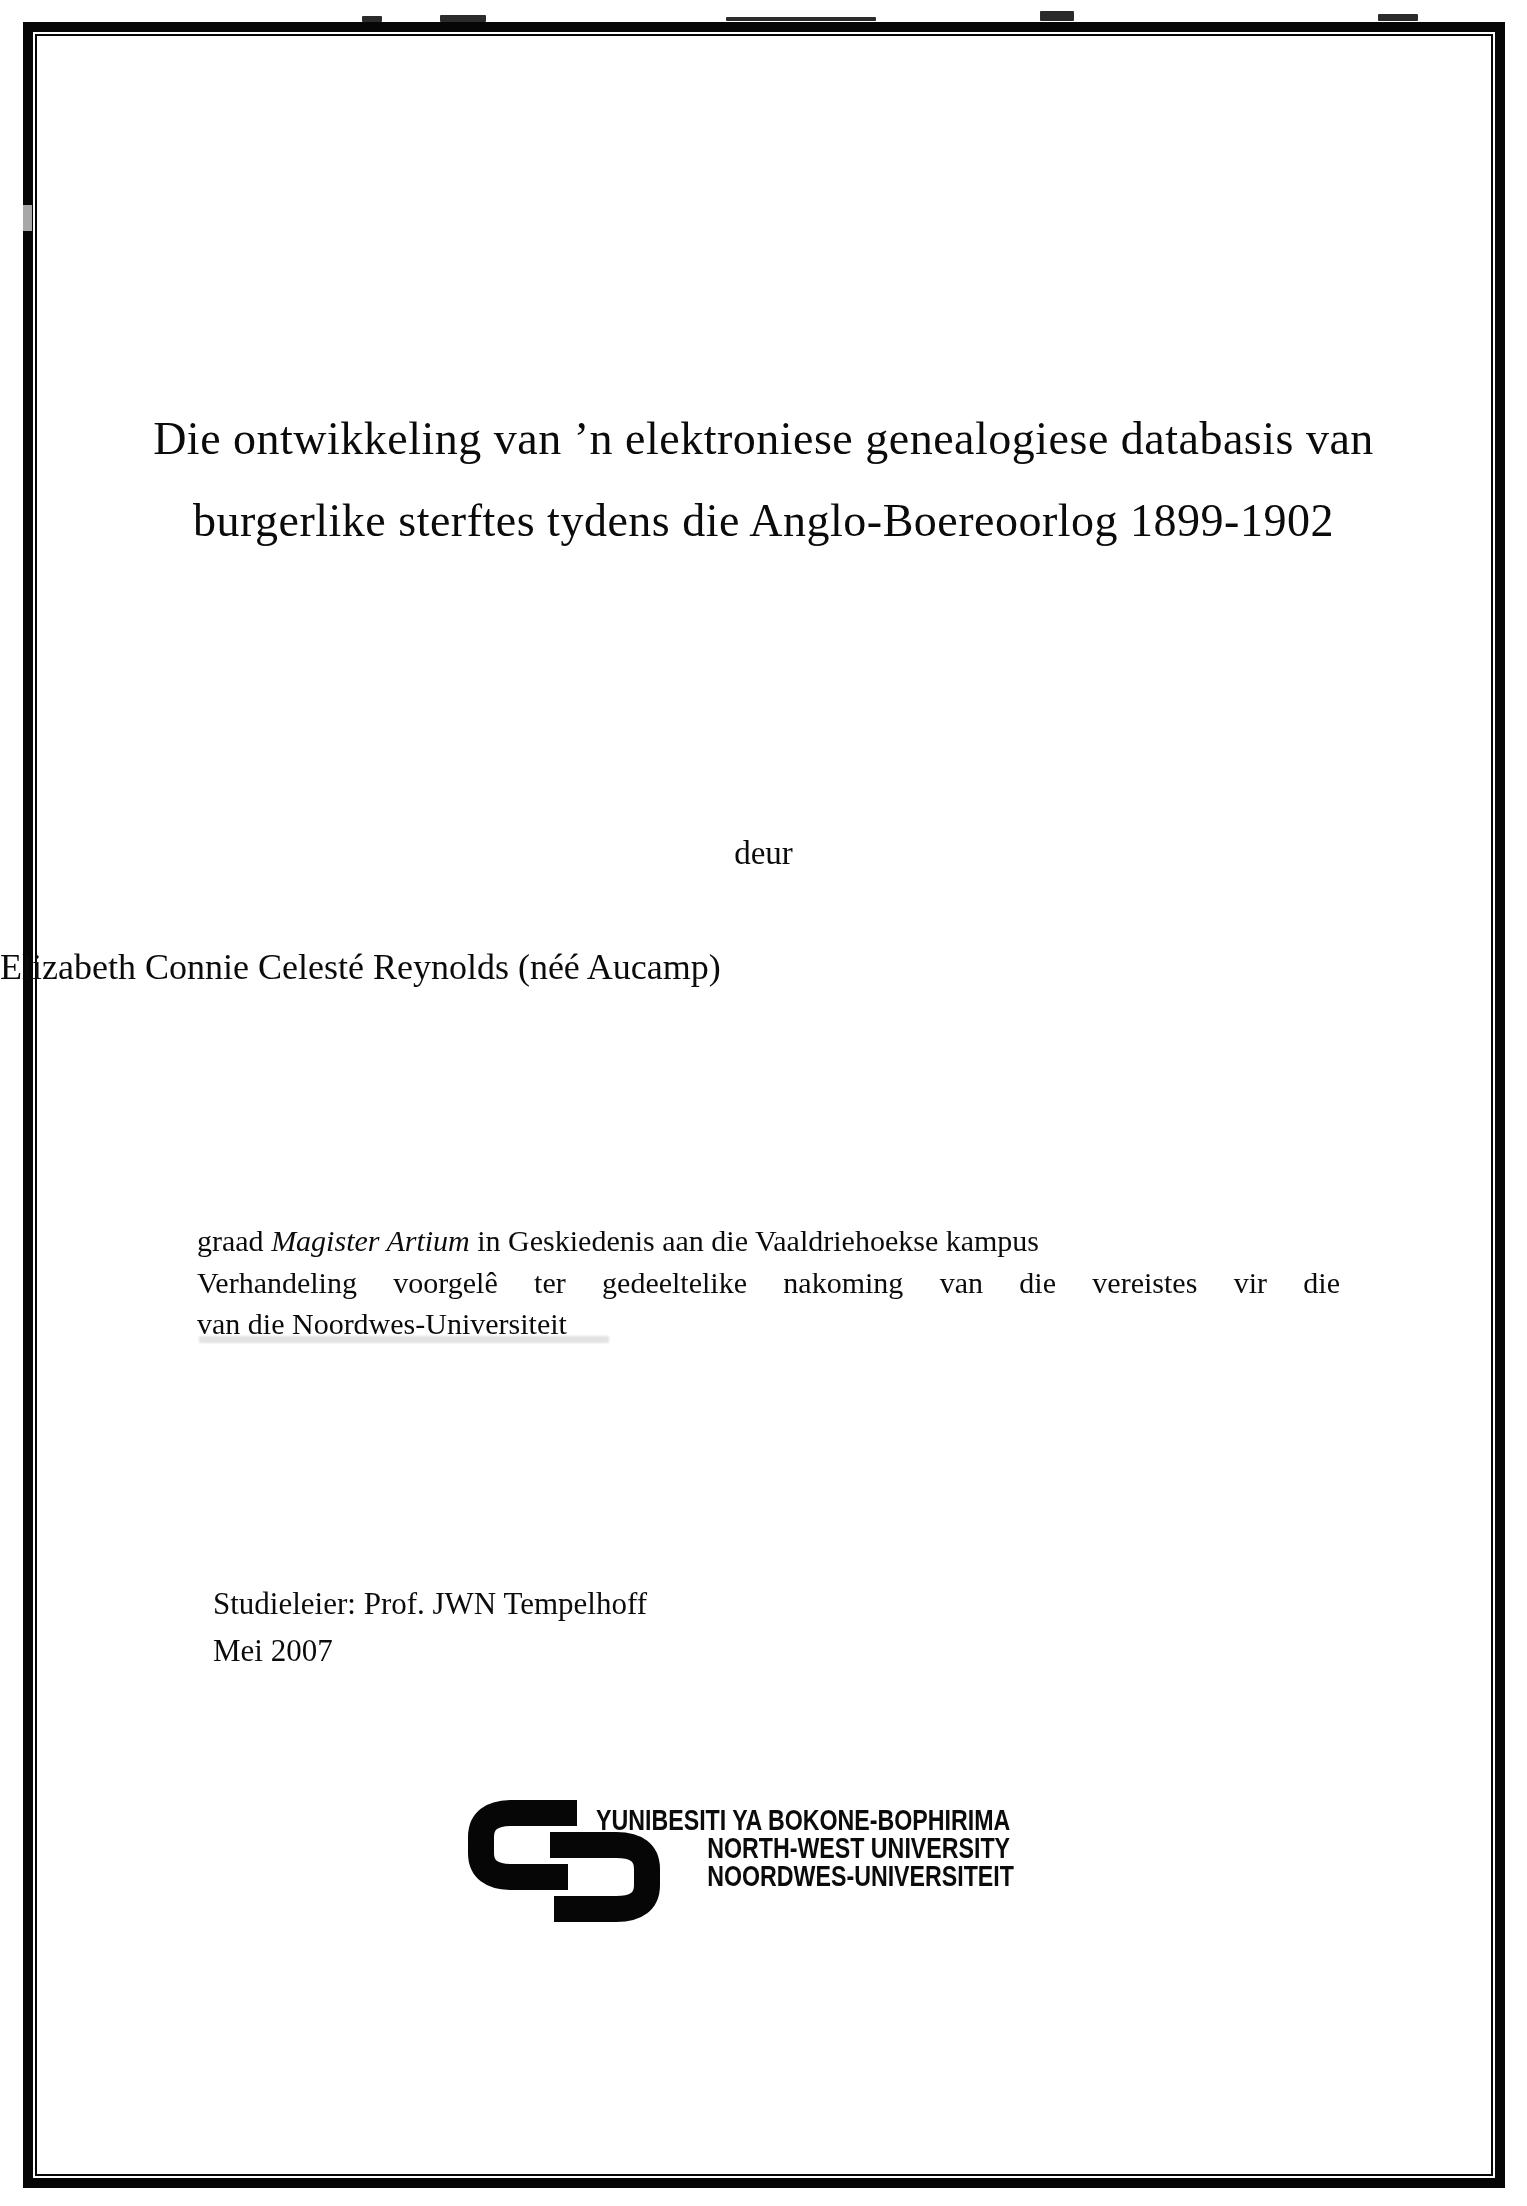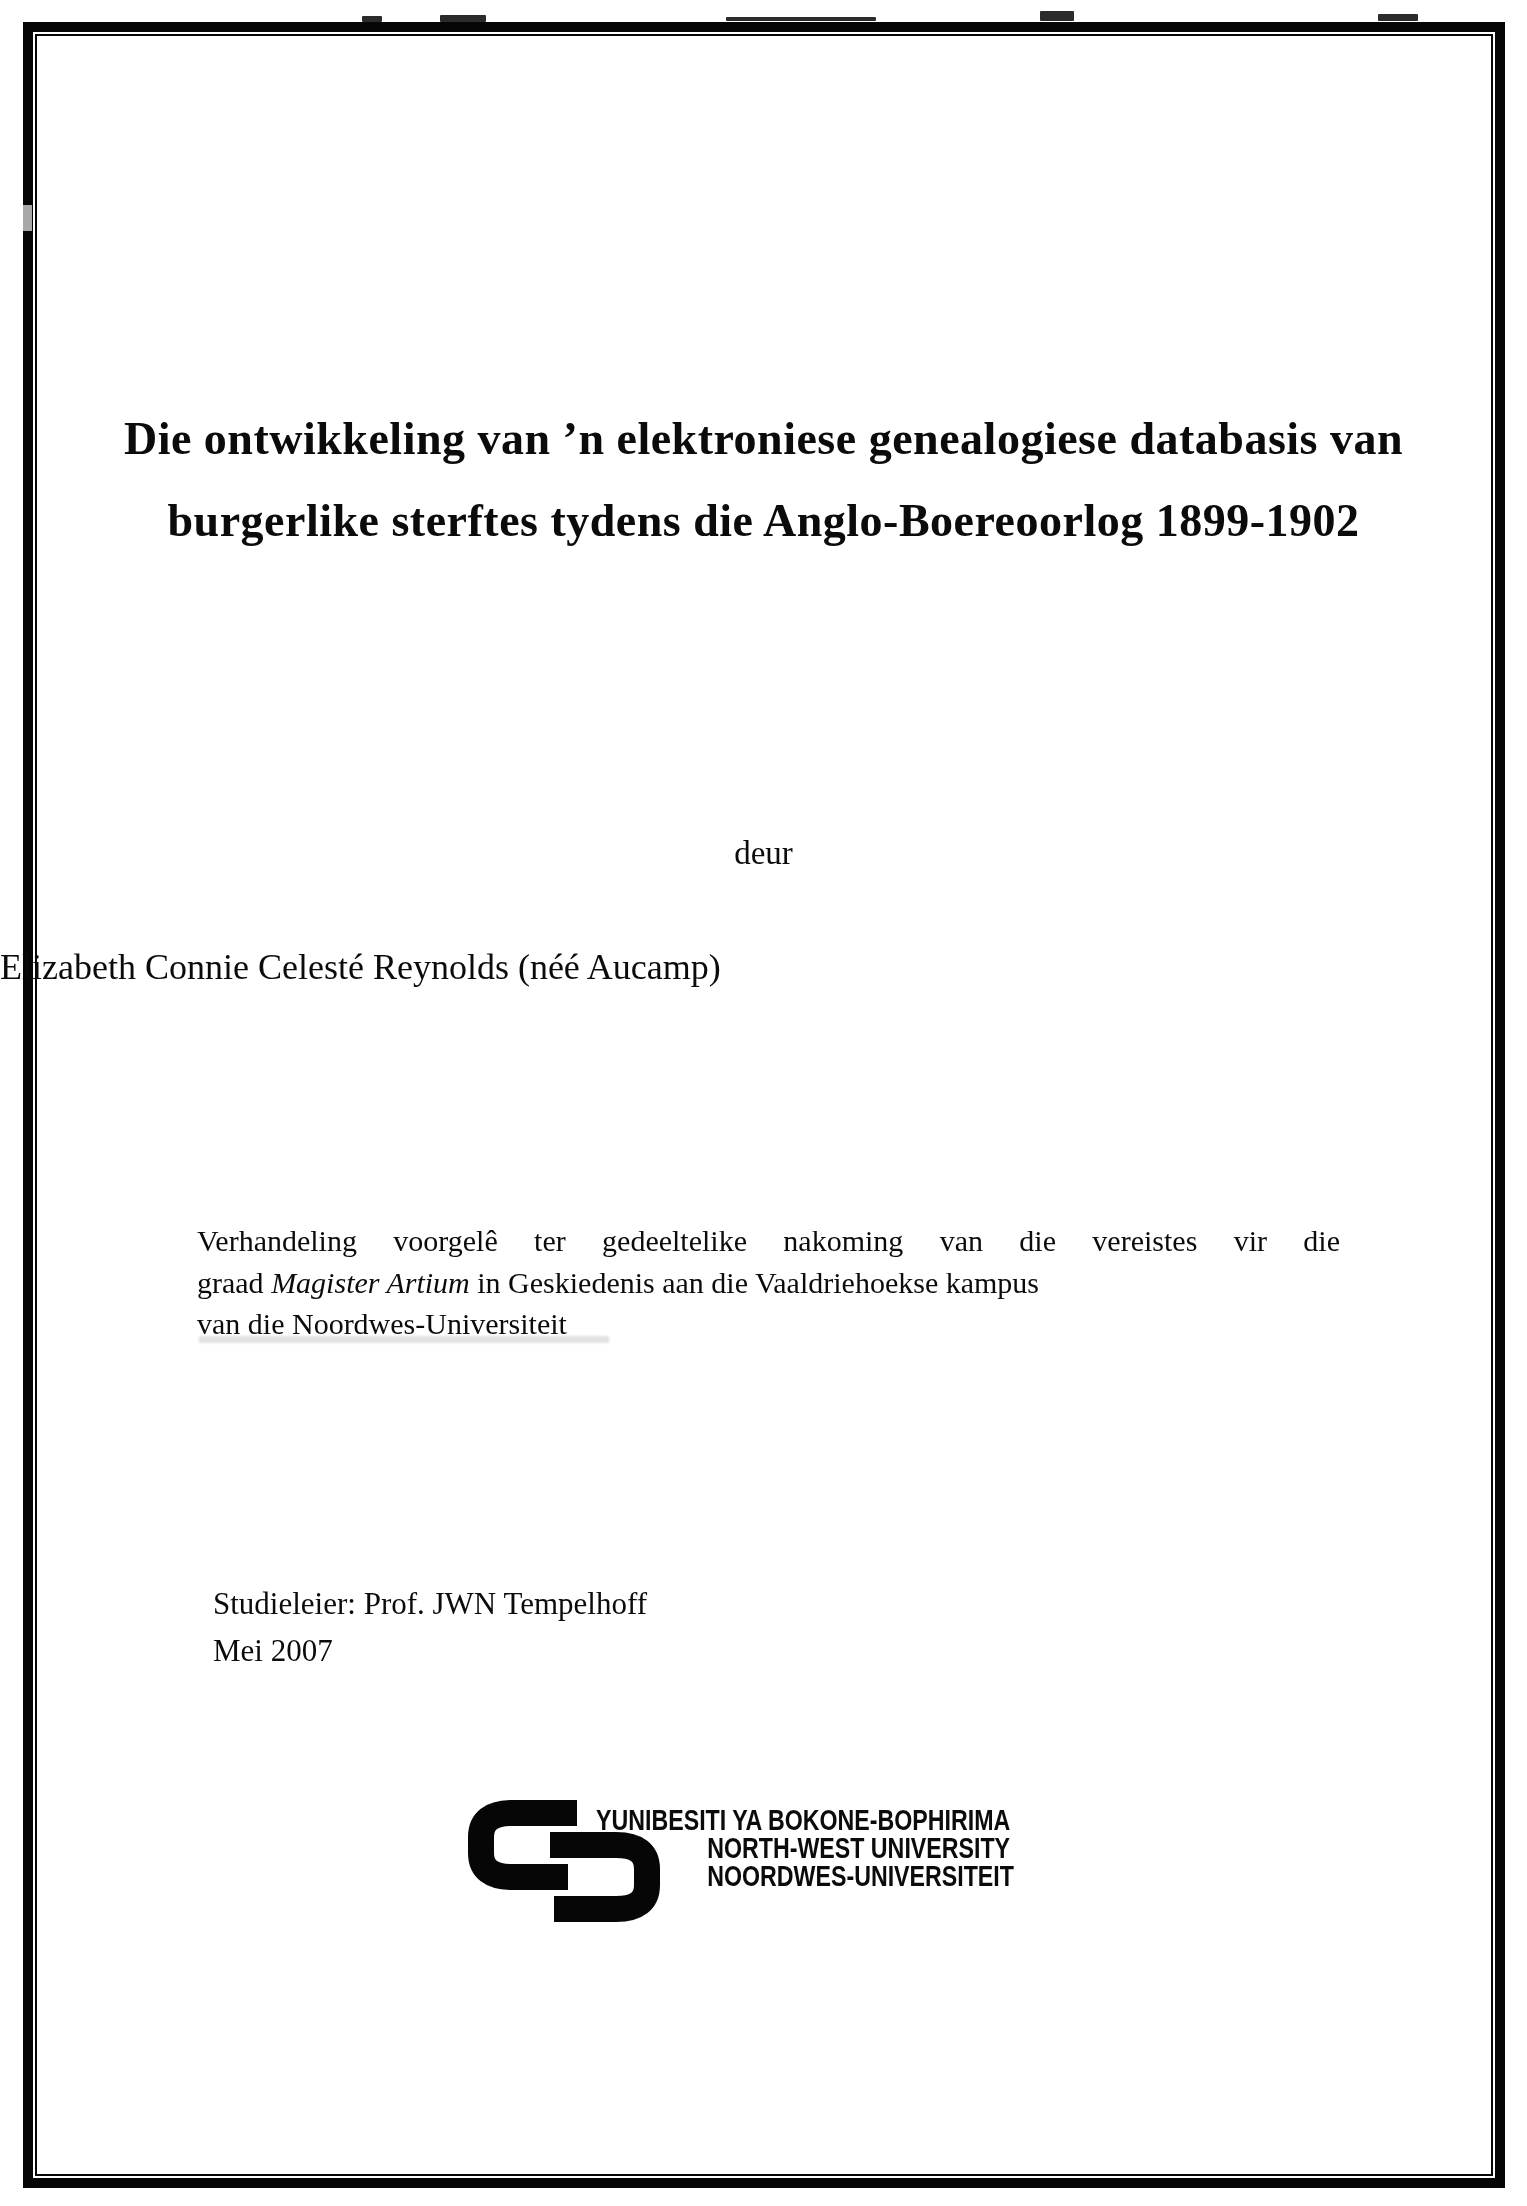--- a/index.html
+++ b/index.html
@@ -64,21 +64,21 @@
   }
   
   .title {
     position: absolute;
     left: 0;
     right: 0;
     top: 398px;
     margin: 0;
     text-align: center;
     font-size: 46px;
-    font-weight: 700;
+    font-weight: 400;
     line-height: 82px;
     letter-spacing: 0.5px;
   }
   .title-line { display: block; }
   .byline {
     position: absolute;
     left: 0;
     right: 0;
     top: 803px;
     text-align: center;
@@ -157,26 +157,26 @@
   <h1 class="title">
     <span class="title-line">Die ontwikkeling van ’n elektroniese genealogiese databasis van</span>
     <span class="title-line">burgerlike sterftes tydens die Anglo-Boereoorlog 1899-1902</span>
   </h1>
 
   <div class="byline">deur</div>
 
   <div class="author">Elizabeth Connie Celesté Reynolds (néé Aucamp)</div>
 
   <div class="statement">
-    <div class="st-line st-justify">Verhandeling voorgelê ter gedeeltelike nakoming van die vereistes vir die</div>
     <div class="st-line">
       <span>graad</span>
       <span class="italic">Magister Artium</span>
       <span>in Geskiedenis aan die Vaaldriehoekse kampus</span>
     </div>
+    <div class="st-line st-justify">Verhandeling voorgelê ter gedeeltelike nakoming van die vereistes vir die</div>
     <div class="st-line">van die Noordwes-Universiteit</div>
   </div>
 
   <div class="supervisor-block">
     <div>Studieleier: Prof. JWN Tempelhoff</div>
     <div>Mei 2007</div>
   </div>
 
   <svg class="logo-mark" viewBox="0 0 192 124" xmlns="http://www.w3.org/2000/svg">
 

